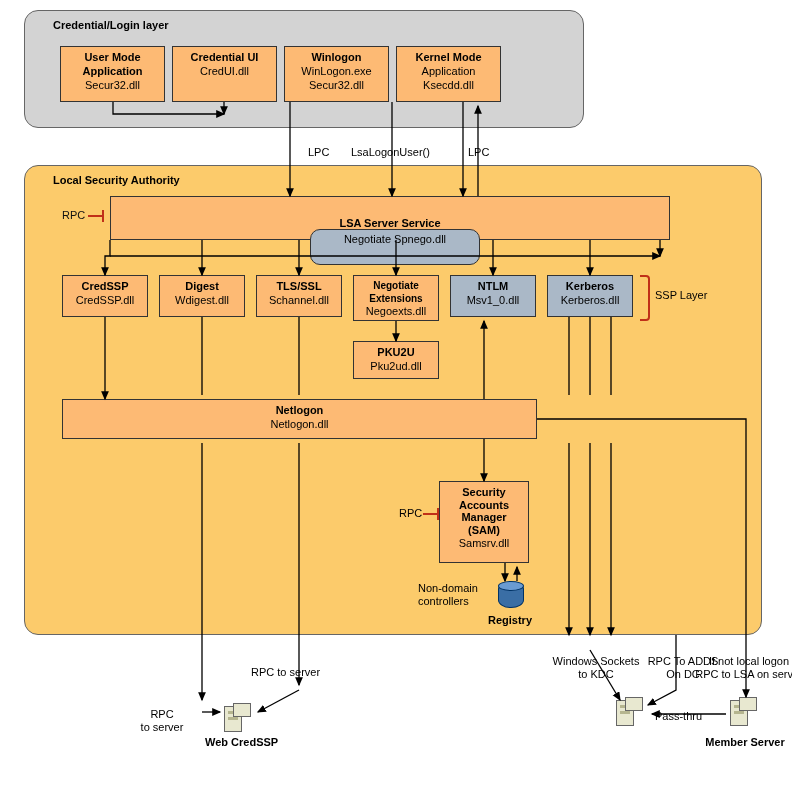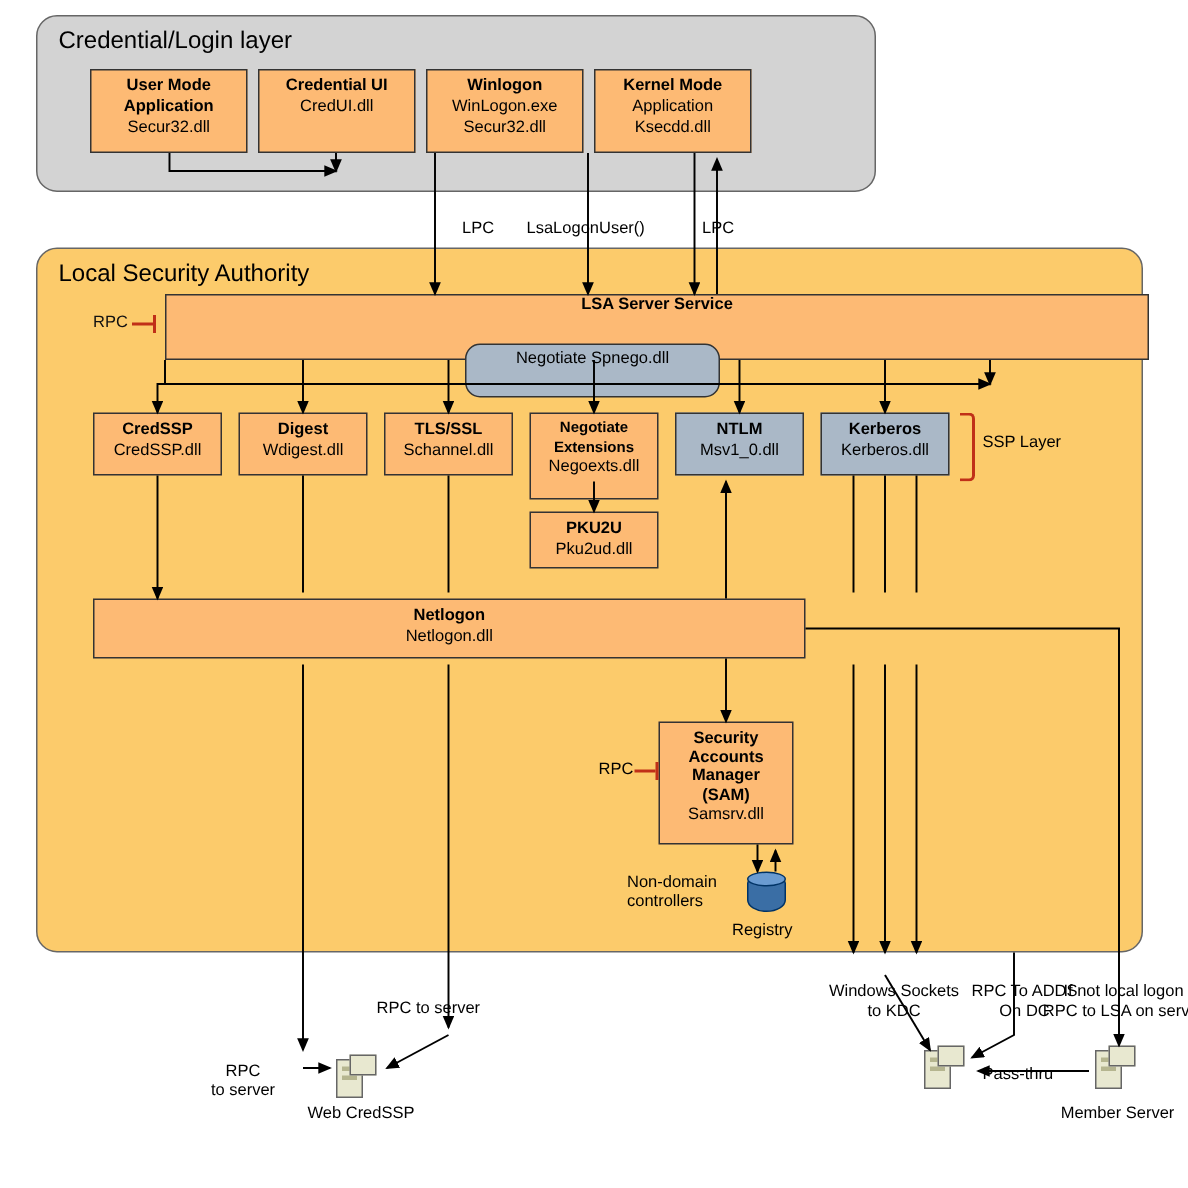--- a/index.html
+++ b/index.html
@@ -19,23 +19,23 @@
   }
   .panel-grey {
     background: #d3d3d3;
   }
   .panel-orange {
     background: #fccb6b;
   }
   .panel-title {
     position: absolute;
     top: 8px;
-    left: 14px;
-    font-weight: normal;
-    font-size: 16px;
+    left: 28px;
+    font-weight: bold;
+    font-size: 11px;
   }
   .box {
     position: absolute;
     background: #fdba74;
     border: 1px solid #333;
     box-sizing: border-box;
     text-align: center;
     padding: 4px 2px;
     line-height: 1.25;
   }
@@ -54,21 +54,21 @@
     line-height: 18px;
     height: 36px;
     font-size: 11px;
   }
   .label {
     position: absolute;
     font-size: 11px;
     text-align: center;
     line-height: 1.2;
   }
-  .bold { font-weight: normal; }
+  .bold { font-weight: bold; }
   .cyl {
     position: absolute;
     width: 26px;
   }
   .cyl .body {
     width: 26px; height: 22px;
     background: #3a6ea5;
     border: 1px solid #003366;
     border-radius: 3px 3px 13px 13px / 3px 3px 8px 8px;
     box-sizing: border-box;
@@ -161,38 +161,38 @@
 <div class="label" style="left:351px; top:146px;">LsaLogonUser()</div>
 <div class="label" style="left:468px; top:146px;">LPC</div>
 
 <div class="panel panel-orange" style="left:24px; top:165px; width:738px; height:470px;">
   <div class="panel-title">Local Security Authority</div>
 </div>
 
 <div class="label" style="left:62px; top:209px; color:#111;">RPC</div>
 <div class="rpc-t" style="left:88px; top:215px;"></div>
 
-<div class="box" style="left:110px; top:196px; width:656px; height:44px; padding-top:0;">
+<div class="box" style="left:110px; top:196px; width:560px; height:44px; padding-top:20px;">
   <span class="bt">LSA Server Service</span>
 </div>
 <div class="pill" style="left:310px; top:229px; width:170px;">Negotiate Spnego.dll</div>
 
 <div class="box" style="left:62px; top:275px; width:86px; height:42px;">
   <span class="bt">CredSSP</span>
   <span class="bs">CredSSP.dll</span>
 </div>
 <div class="box" style="left:159px; top:275px; width:86px; height:42px;">
   <span class="bt">Digest</span>
   <span class="bs">Wdigest.dll</span>
 </div>
 <div class="box" style="left:256px; top:275px; width:86px; height:42px;">
   <span class="bt">TLS/SSL</span>
   <span class="bs">Schannel.dll</span>
 </div>
-<div class="box" style="left:353px; top:275px; width:86px; height:58px;text-align:center;">
+<div class="box" style="left:353px; top:275px; width:86px; height:46px;text-align:center;">
   <span class="bt" style="font-size:10px">Negotiate<br>Extensions</span>
   <span class="bs">Negoexts.dll</span>
 </div>
 <div class="box dark" style="left:450px; top:275px; width:86px; height:42px;">
   <span class="bt">NTLM</span>
   <span class="bs">Msv1_0.dll</span>
 </div>
 <div class="box dark" style="left:547px; top:275px; width:86px; height:42px;">
   <span class="bt">Kerberos</span>
   <span class="bs">Kerberos.dll</span>

